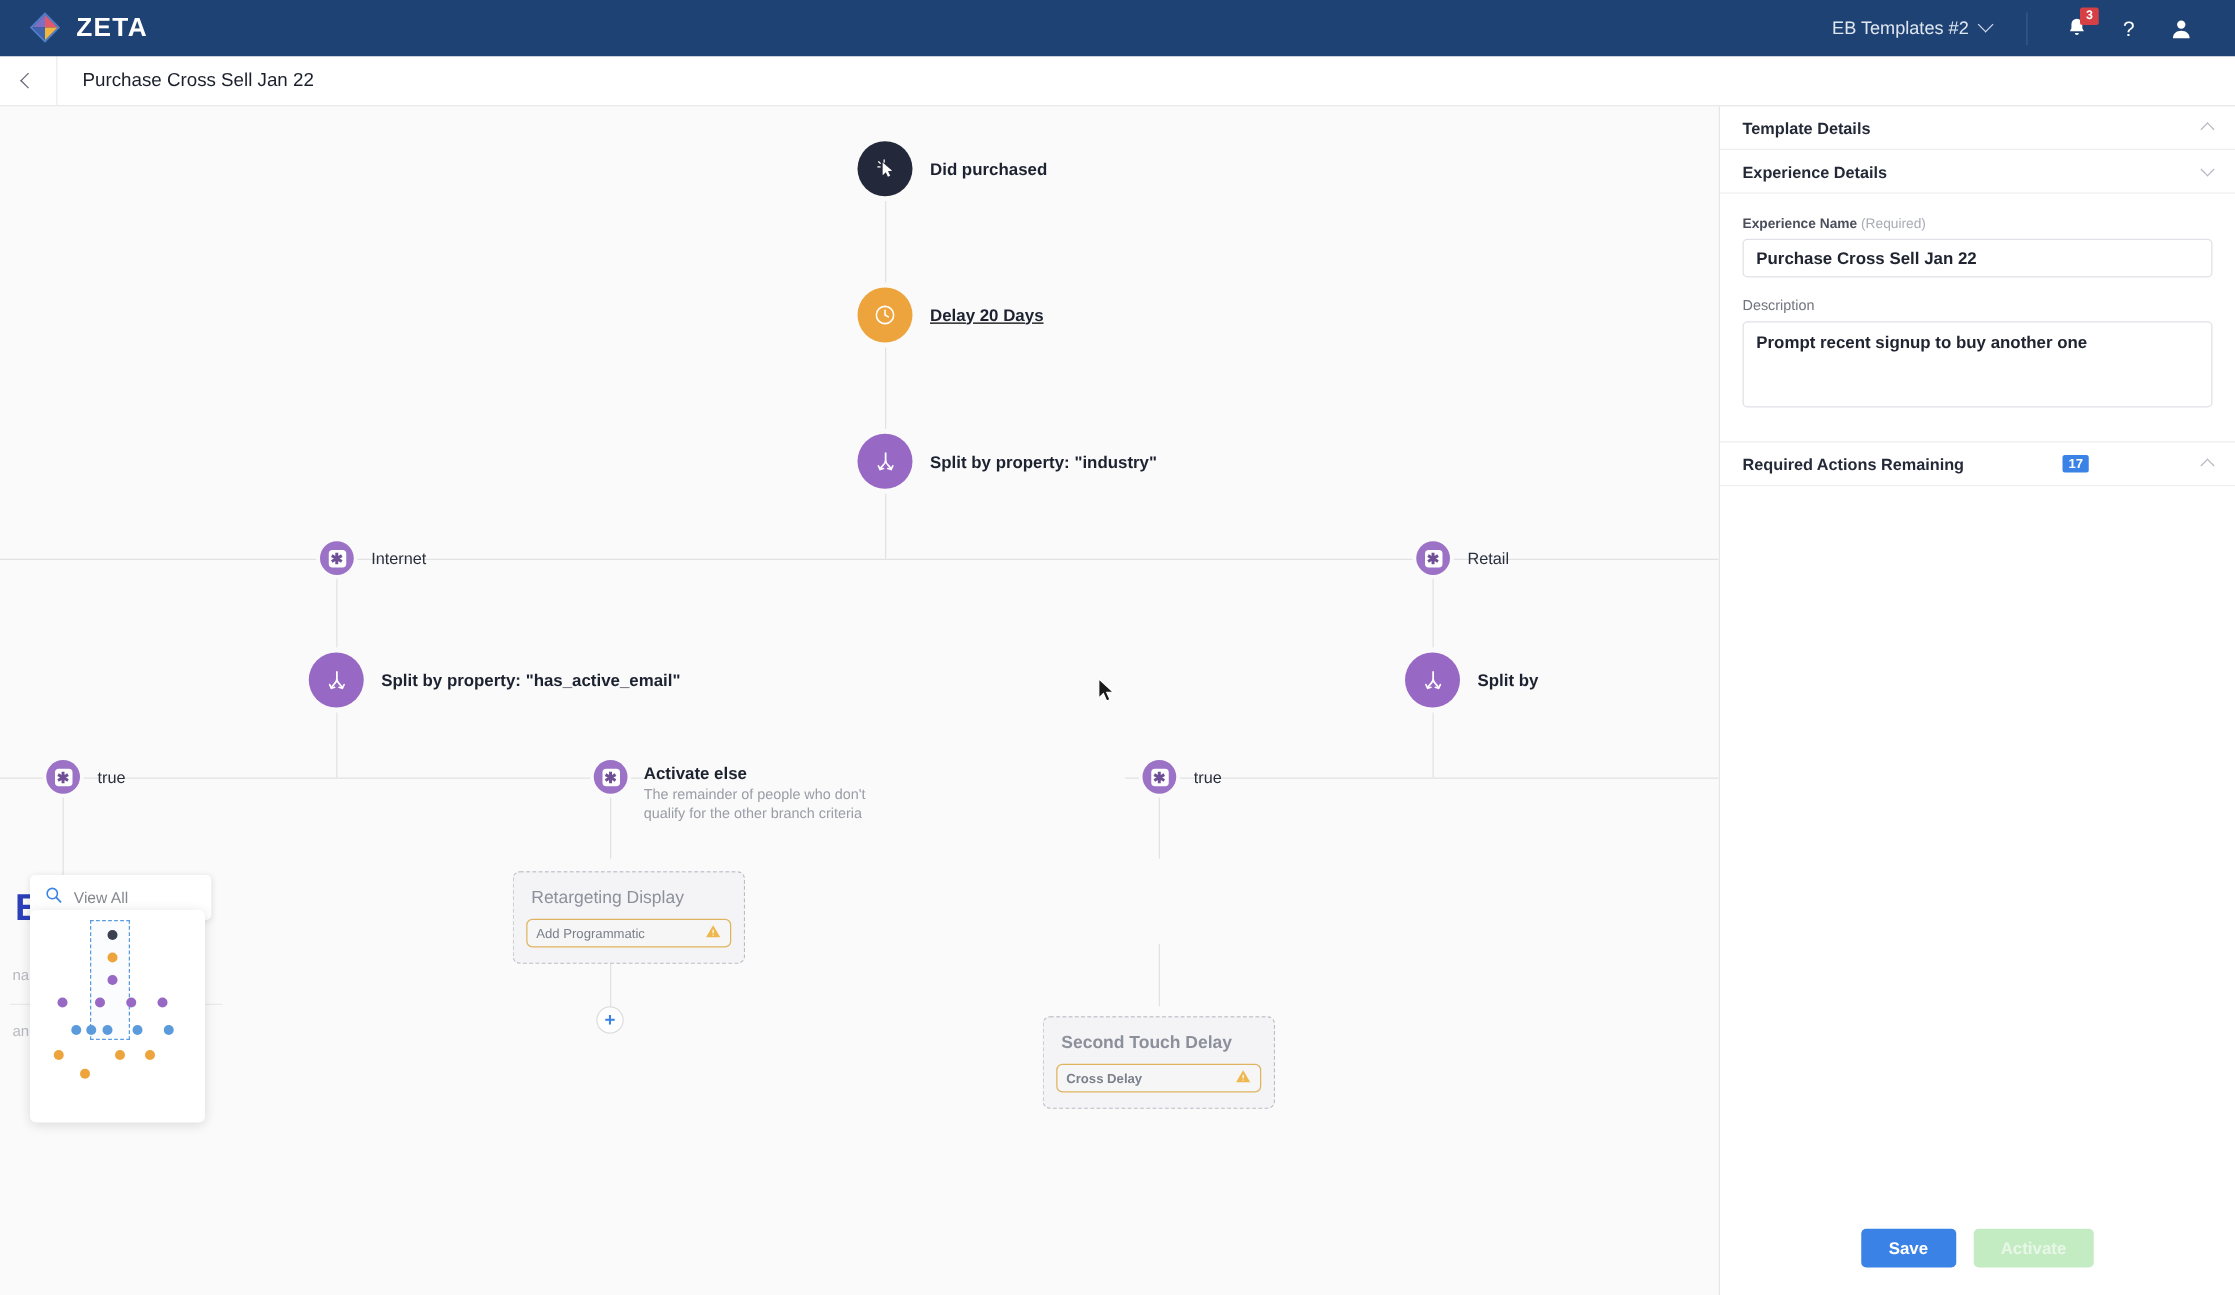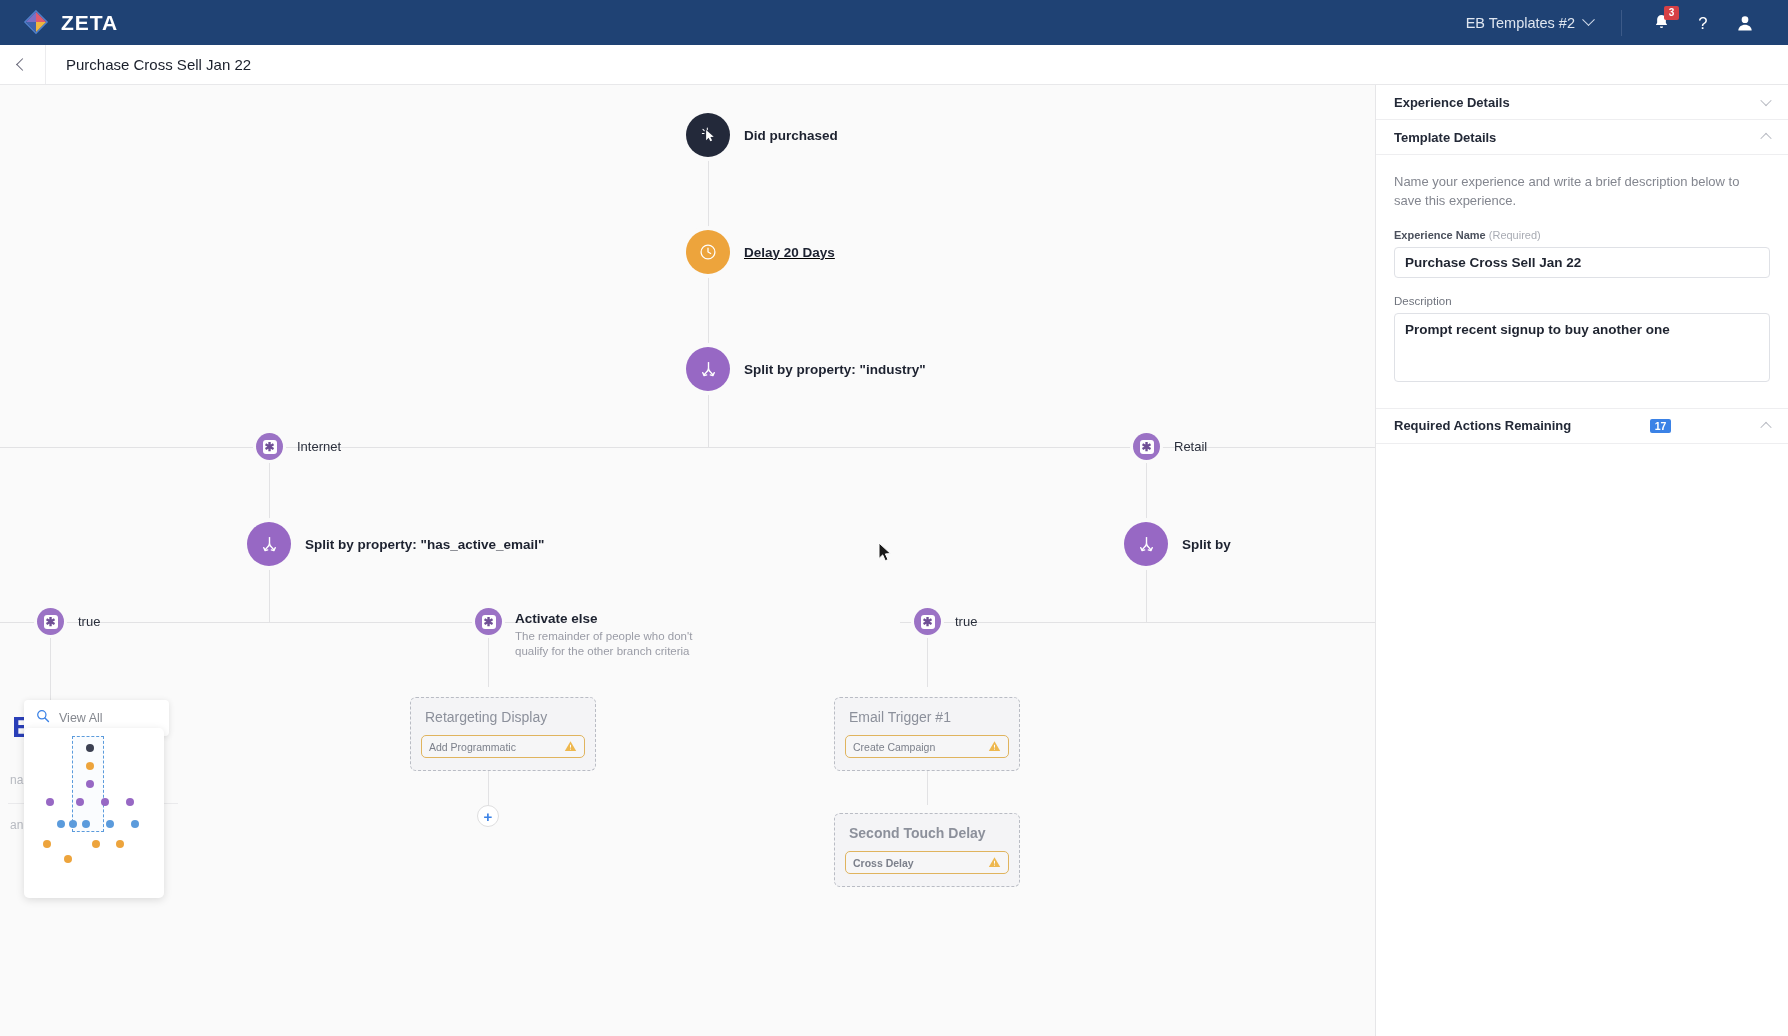--- a/index.html
+++ b/index.html
@@ -362,33 +362,20 @@
             <path d="M8 1 L15 13 L1 13 Z" fill="#eeb84f"></path>
             <path d="M8 5.5 L8 9" stroke="#ffffff" stroke-width="1.2"></path>
             <circle cx="8" cy="10.8" r="0.7" fill="#ffffff"></circle>
           </svg>
       </span>
     </div>
   </div>
 
   <div class="plus-btn" style="left:477px; top:720px;">+</div>
 
-  <div class="act-card" style="left:834px; top:612px;">
-    <div class="act-title">Email Trigger #1</div>
-    <div class="act-row">
-      <span class="act-row-label">Create Campaign</span>
-      <span class="warn-tri">
-        <svg width="13" height="12" viewBox="0 0 16 14">
-            <path d="M8 1 L15 13 L1 13 Z" fill="#eeb84f"></path>
-            <path d="M8 5.5 L8 9" stroke="#ffffff" stroke-width="1.2"></path>
-            <circle cx="8" cy="10.8" r="0.7" fill="#ffffff"></circle>
-          </svg>
-      </span>
-    </div>
-  </div>
 
   <div class="act-card" style="left:834px; top:728px;font-weight:bold;">
     <div class="act-title">Second Touch Delay</div>
     <div class="act-row">
       <span class="act-row-label">Cross Delay</span>
       <span class="warn-tri">
         <svg width="13" height="12" viewBox="0 0 16 14">
             <path d="M8 1 L15 13 L1 13 Z" fill="#eeb84f"></path>
             <path d="M8 5.5 L8 9" stroke="#ffffff" stroke-width="1.2"></path>
             <circle cx="8" cy="10.8" r="0.7" fill="#ffffff"></circle>
@@ -447,43 +434,46 @@
   <div class="panel-head">
     <div class="close-x">
       <svg width="15" height="15" viewBox="0 0 16 16">
         <path d="M2 2 L14 14 M14 2 L2 14" stroke="#555a66" stroke-width="1.4" stroke-linecap="round"></path>
       </svg>
     </div>
     <div class="panel-title">Build</div>
   </div>
 
   <div class="sect-head">
+    <span class="sect-name">Template Details</span>
+    <span class="caret up"></span>
+  </div>
+
+  <div class="sect-head">
     <span class="sect-name">Experience Details</span>
     <span class="caret down"></span>
   </div>
 
-  <div class="sect-head">
-    <span class="sect-name">Template Details</span>
-    <span class="caret up"></span>
-  </div>
-
   <div class="sect-body">
-    <div class="helper">Name your experience and write a brief description below to save this experience.</div>
 
     <div class="fld-label">
       <span>Experience Name</span>
       <span class="req">(Required)</span>
     </div>
     <input class="txt-input" value="Purchase Cross Sell Jan 22" style="">
 
     <div class="fld-label plain">Description</div>
     <textarea class="txt-area" style="">Prompt recent signup to buy another one</textarea>
   </div>
 
   <div class="sect-head">
     <span class="sect-name">Required Actions Remaining</span>
     <span class="cnt-badge">17</span>
     <span class="caret up"></span>
   </div>
 
   <div class="panel-spacer"></div>
 
+  <div class="panel-foot">
+    <button class="btn btn-save">Save</button>
+    <button class="btn btn-activate">Activate</button>
+  </div>
 </div>
 
 </body></html>

